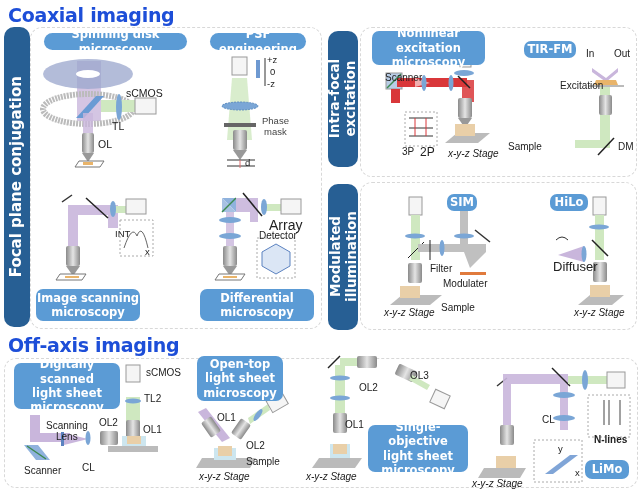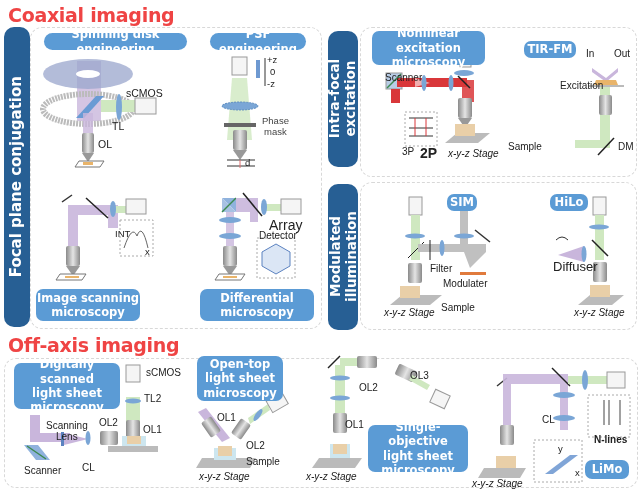--- a/index.html
+++ b/index.html
@@ -1,17 +1,17 @@
 <!DOCTYPE html>
 <html><head>
 <meta charset="utf-8">
 <style>
   html, body { margin:0; padding:0; background:#ffffff; }
   body { width:640px; height:490px; position:relative; overflow:hidden; font-family:"Liberation Sans", sans-serif; }
-  .sec-title { position:absolute; font-family:"DejaVu Sans", sans-serif; font-weight:bold; font-size:19px; color:#ef4444; letter-spacing:-0.3px; }
+  .sec-title { position:absolute; font-family:"DejaVu Sans", sans-serif; font-weight:bold; font-size:19px; color:#1d4ed8; letter-spacing:-0.3px; }
   .panel { position:absolute; border:1px dashed #d8d8d8; border-radius:12px; background:#fff; }
   .side { position:absolute; background:#275f94; border-radius:10px; color:#fff; font-family:"DejaVu Sans", sans-serif; font-weight:bold; display:flex; align-items:center; justify-content:center; }
   .side span { transform:rotate(-90deg); white-space:nowrap; text-align:center; line-height:1.15; }
   .tag { position:absolute; background:#5b9bd5; color:#fff; font-family:"DejaVu Sans", sans-serif; font-weight:bold; font-size:11.5px; border-radius:7px; text-align:center; line-height:1.25; display:flex; align-items:center; justify-content:center; }
   .tag.pill { border-radius:12px; }
   .lbl { position:absolute; font-size:10.5px; color:#222; white-space:nowrap; line-height:1.1; }
   .lbl.it { font-style:italic; }
   svg { position:absolute; left:0; top:0; }
 </style>
 </head>
@@ -234,21 +234,21 @@
     <rect x="496" y="456" width="20" height="12" fill="#e9cfa8"></rect>
     <rect x="534" y="440" width="48" height="42" fill="none" stroke="#aaa" stroke-dasharray="2 2"></rect>
     <polygon points="545,474 570,455 578,455 553,474" fill="#4a7fc6" opacity="0.7"></polygon>
     <rect x="588" y="395" width="42" height="42" fill="none" stroke="#aaa" stroke-dasharray="2 2"></rect>
     <line x1="604" y1="400" x2="604" y2="425" stroke="#444"></line>
     <line x1="609" y1="400" x2="609" y2="425" stroke="#444"></line>
     <line x1="620" y1="400" x2="620" y2="425" stroke="#444"></line>
   </g>
 </svg>
 
-<div class="tag pill" style="left:44px;top:33px;width:143px;height:17px;">Spinning disk engineering</div>
+<div class="tag pill" style="left:44px;top:33px;width:143px;height:17px;">Spinning disk microscopy</div>
 <div class="tag pill" style="left:210px;top:33px;width:96px;height:17px;">PSF engineering</div>
 <div class="tag" style="left:36px;top:289px;width:104px;height:32px;">
   <div><span>Image scanning</span><br><span>microscopy</span></div>
 </div>
 <div class="tag" style="left:200px;top:289px;width:114px;height:32px;">
   <div><span>Differential</span><br><span>microscopy</span></div>
 </div>
 <div class="tag" style="left:372px;top:31px;width:113px;height:34px;">
   <div><span>Nonlinear excitation</span><br><span>microscopy</span></div>
 </div>
@@ -278,21 +278,21 @@
 <div class="lbl" style="left:245px;top:158px;font-size:9.5px;">d</div>
 
 <div class="lbl" style="left:115px;top:229px;font-size:9.5px;">INT</div>
 <div class="lbl" style="left:145px;top:247px;font-size:9.5px;">x</div>
 
 <div class="lbl" style="left:269px;top:218px;font-size:14px;">Array</div>
 <div class="lbl" style="left:259px;top:230px;font-size:10px;">Detector</div>
 
 <div class="lbl" style="left:385px;top:72px;font-size:10px;">Scanner</div>
 <div class="lbl" style="left:402px;top:146px;font-size:10px;">3P</div>
-<div class="lbl" style="left:420px;top:146px;font-size:14px;font-weight:bold;">2P</div>
+<div class="lbl" style="left:420px;top:146px;font-size:12px;">2P</div>
 <div class="lbl it" style="left:448px;top:148px;font-size:10px;">x-y-z Stage</div>
 <div class="lbl" style="left:508px;top:141px;font-size:10px;">Sample</div>
 
 <div class="lbl" style="left:586px;top:48px;font-size:10px;">In</div>
 <div class="lbl" style="left:614px;top:48px;font-size:10px;">Out</div>
 <div class="lbl" style="left:560px;top:80px;font-size:10px;">Excitation</div>
 <div class="lbl" style="left:618px;top:141px;font-size:10px;">DM</div>
 
 <div class="lbl" style="left:430px;top:263px;font-size:10px;">Filter</div>
 <div class="lbl" style="left:443px;top:278px;font-size:10px;">Modulater</div>

